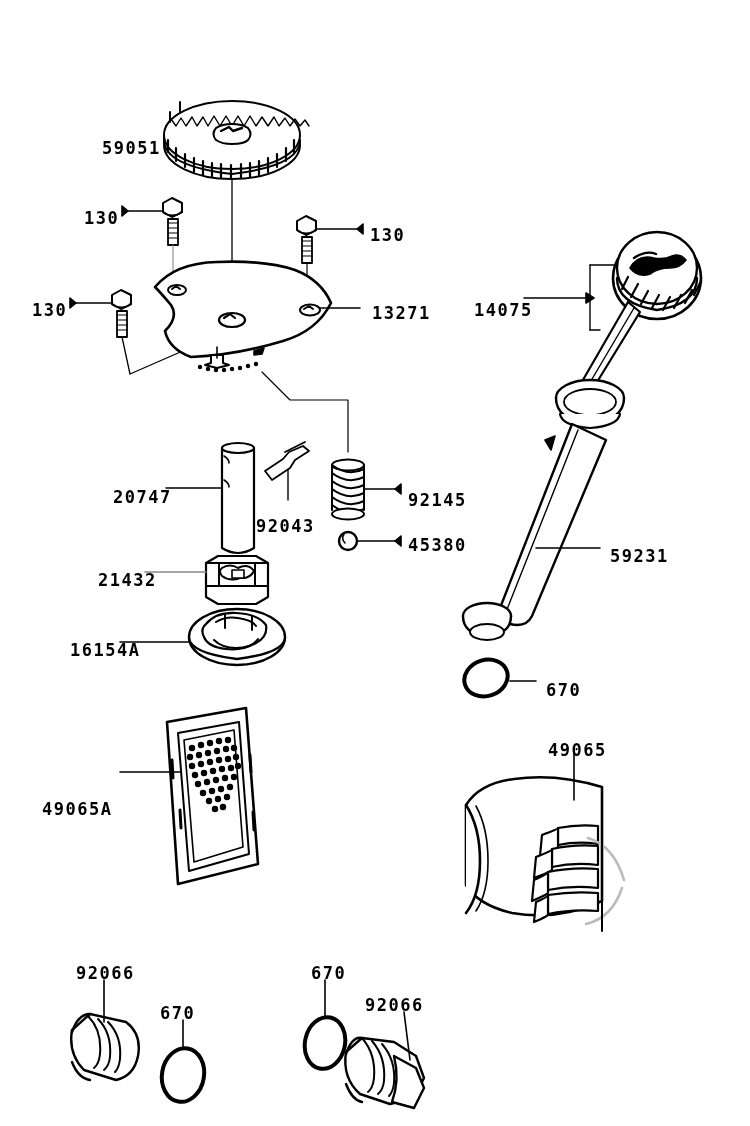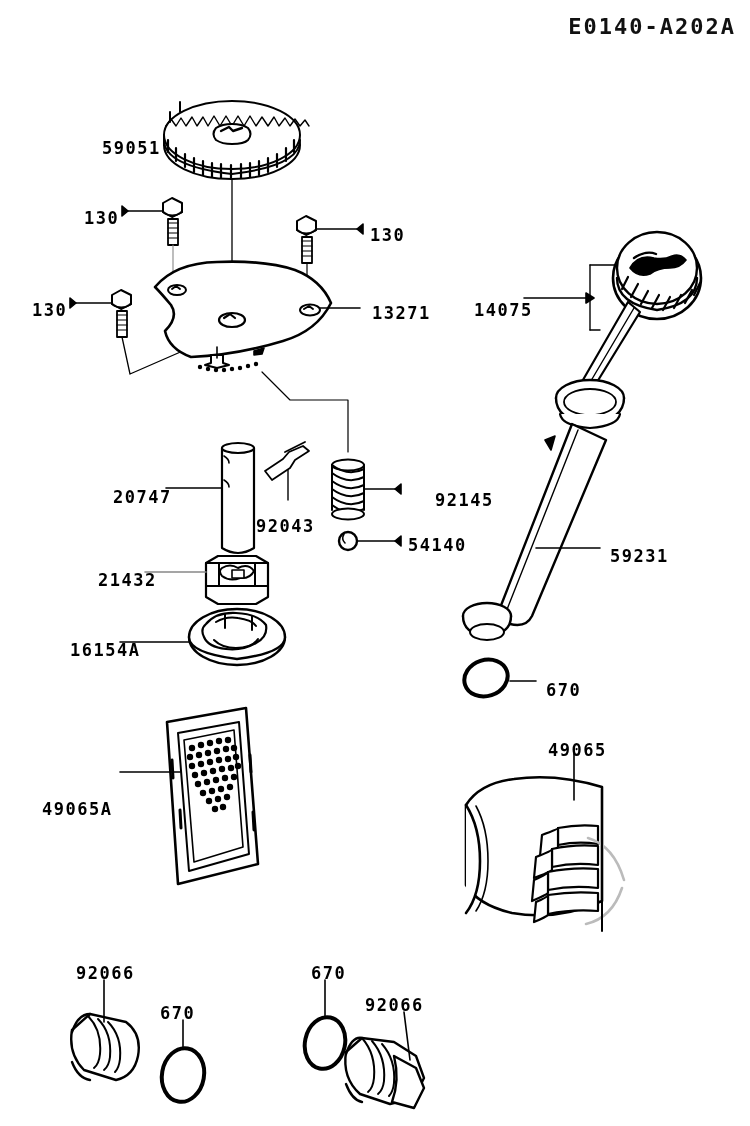--- a/index.html
+++ b/index.html
@@ -13,21 +13,20 @@
   #wm{position:absolute;left:175px;top:528px;font-size:31px;color:#e2e2e2;
       letter-spacing:1px;font-family:"Liberation Sans",sans-serif;white-space:nowrap;
       user-select:none;}
   svg{position:absolute;left:0;top:0;}
 </style>
 </head>
 <body>
 
 <div id="sheet">
 
-  <div id="title">E0140-A202A</div>
 
   <svg id="art" width="750" height="1126" viewBox="0 0 750 1126" fill="none" stroke="#000" stroke-width="1.6" stroke-linecap="round" stroke-linejoin="round">
 
     <g>
       <ellipse cx="232" cy="145" rx="68" ry="34" fill="#fff" stroke="#000" stroke-width="2"></ellipse>
       <ellipse cx="232" cy="135" rx="68" ry="34" fill="#fff" stroke="#000" stroke-width="2"></ellipse>
       <g stroke="#000" stroke-width="2">
         <path d="M164 135 L164 145 M170 112 L170 122 M180 102 L180 112"></path>
       </g>
 
@@ -334,22 +333,22 @@
 
 
   <div class="lbl" style="left:62px;top:138px;margin-left:40px;">59051</div>
   <div class="lbl" style="left:84px;top:208px;">130</div>
   <div class="lbl" style="left:370px;top:225px;">130</div>
   <div class="lbl" style="left:32px;top:300px;">130</div>
   <div class="lbl" style="left:372px;top:303px;">13271</div>
   <div class="lbl" style="left:474px;top:300px;">14075</div>
   <div class="lbl" style="left:113px;top:487px;">20747</div>
   <div class="lbl" style="left:256px;top:516px;">92043</div>
-  <div class="lbl" style="left:408px;top:490px;margin-left:27px;">92145</div>
-  <div class="lbl" style="left:408px;top:535px;">54140</div>
+  <div class="lbl" style="left:408px;top:490px;">92145</div>
+  <div class="lbl" style="left:408px;top:535px;">45380</div>
   <div class="lbl" style="left:98px;top:570px;">21432</div>
   <div class="lbl" style="left:70px;top:640px;">16154A</div>
   <div class="lbl" style="left:610px;top:546px;">59231</div>
   <div class="lbl" style="left:546px;top:680px;">670</div>
   <div class="lbl" style="left:42px;top:768px;margin-top:31px;">49065A</div>
   <div class="lbl" style="left:548px;top:740px;">49065</div>
   <div class="lbl" style="left:76px;top:963px;">92066</div>
   <div class="lbl" style="left:160px;top:1003px;">670</div>
   <div class="lbl" style="left:311px;top:963px;">670</div>
   <div class="lbl" style="left:365px;top:995px;">92066</div>

